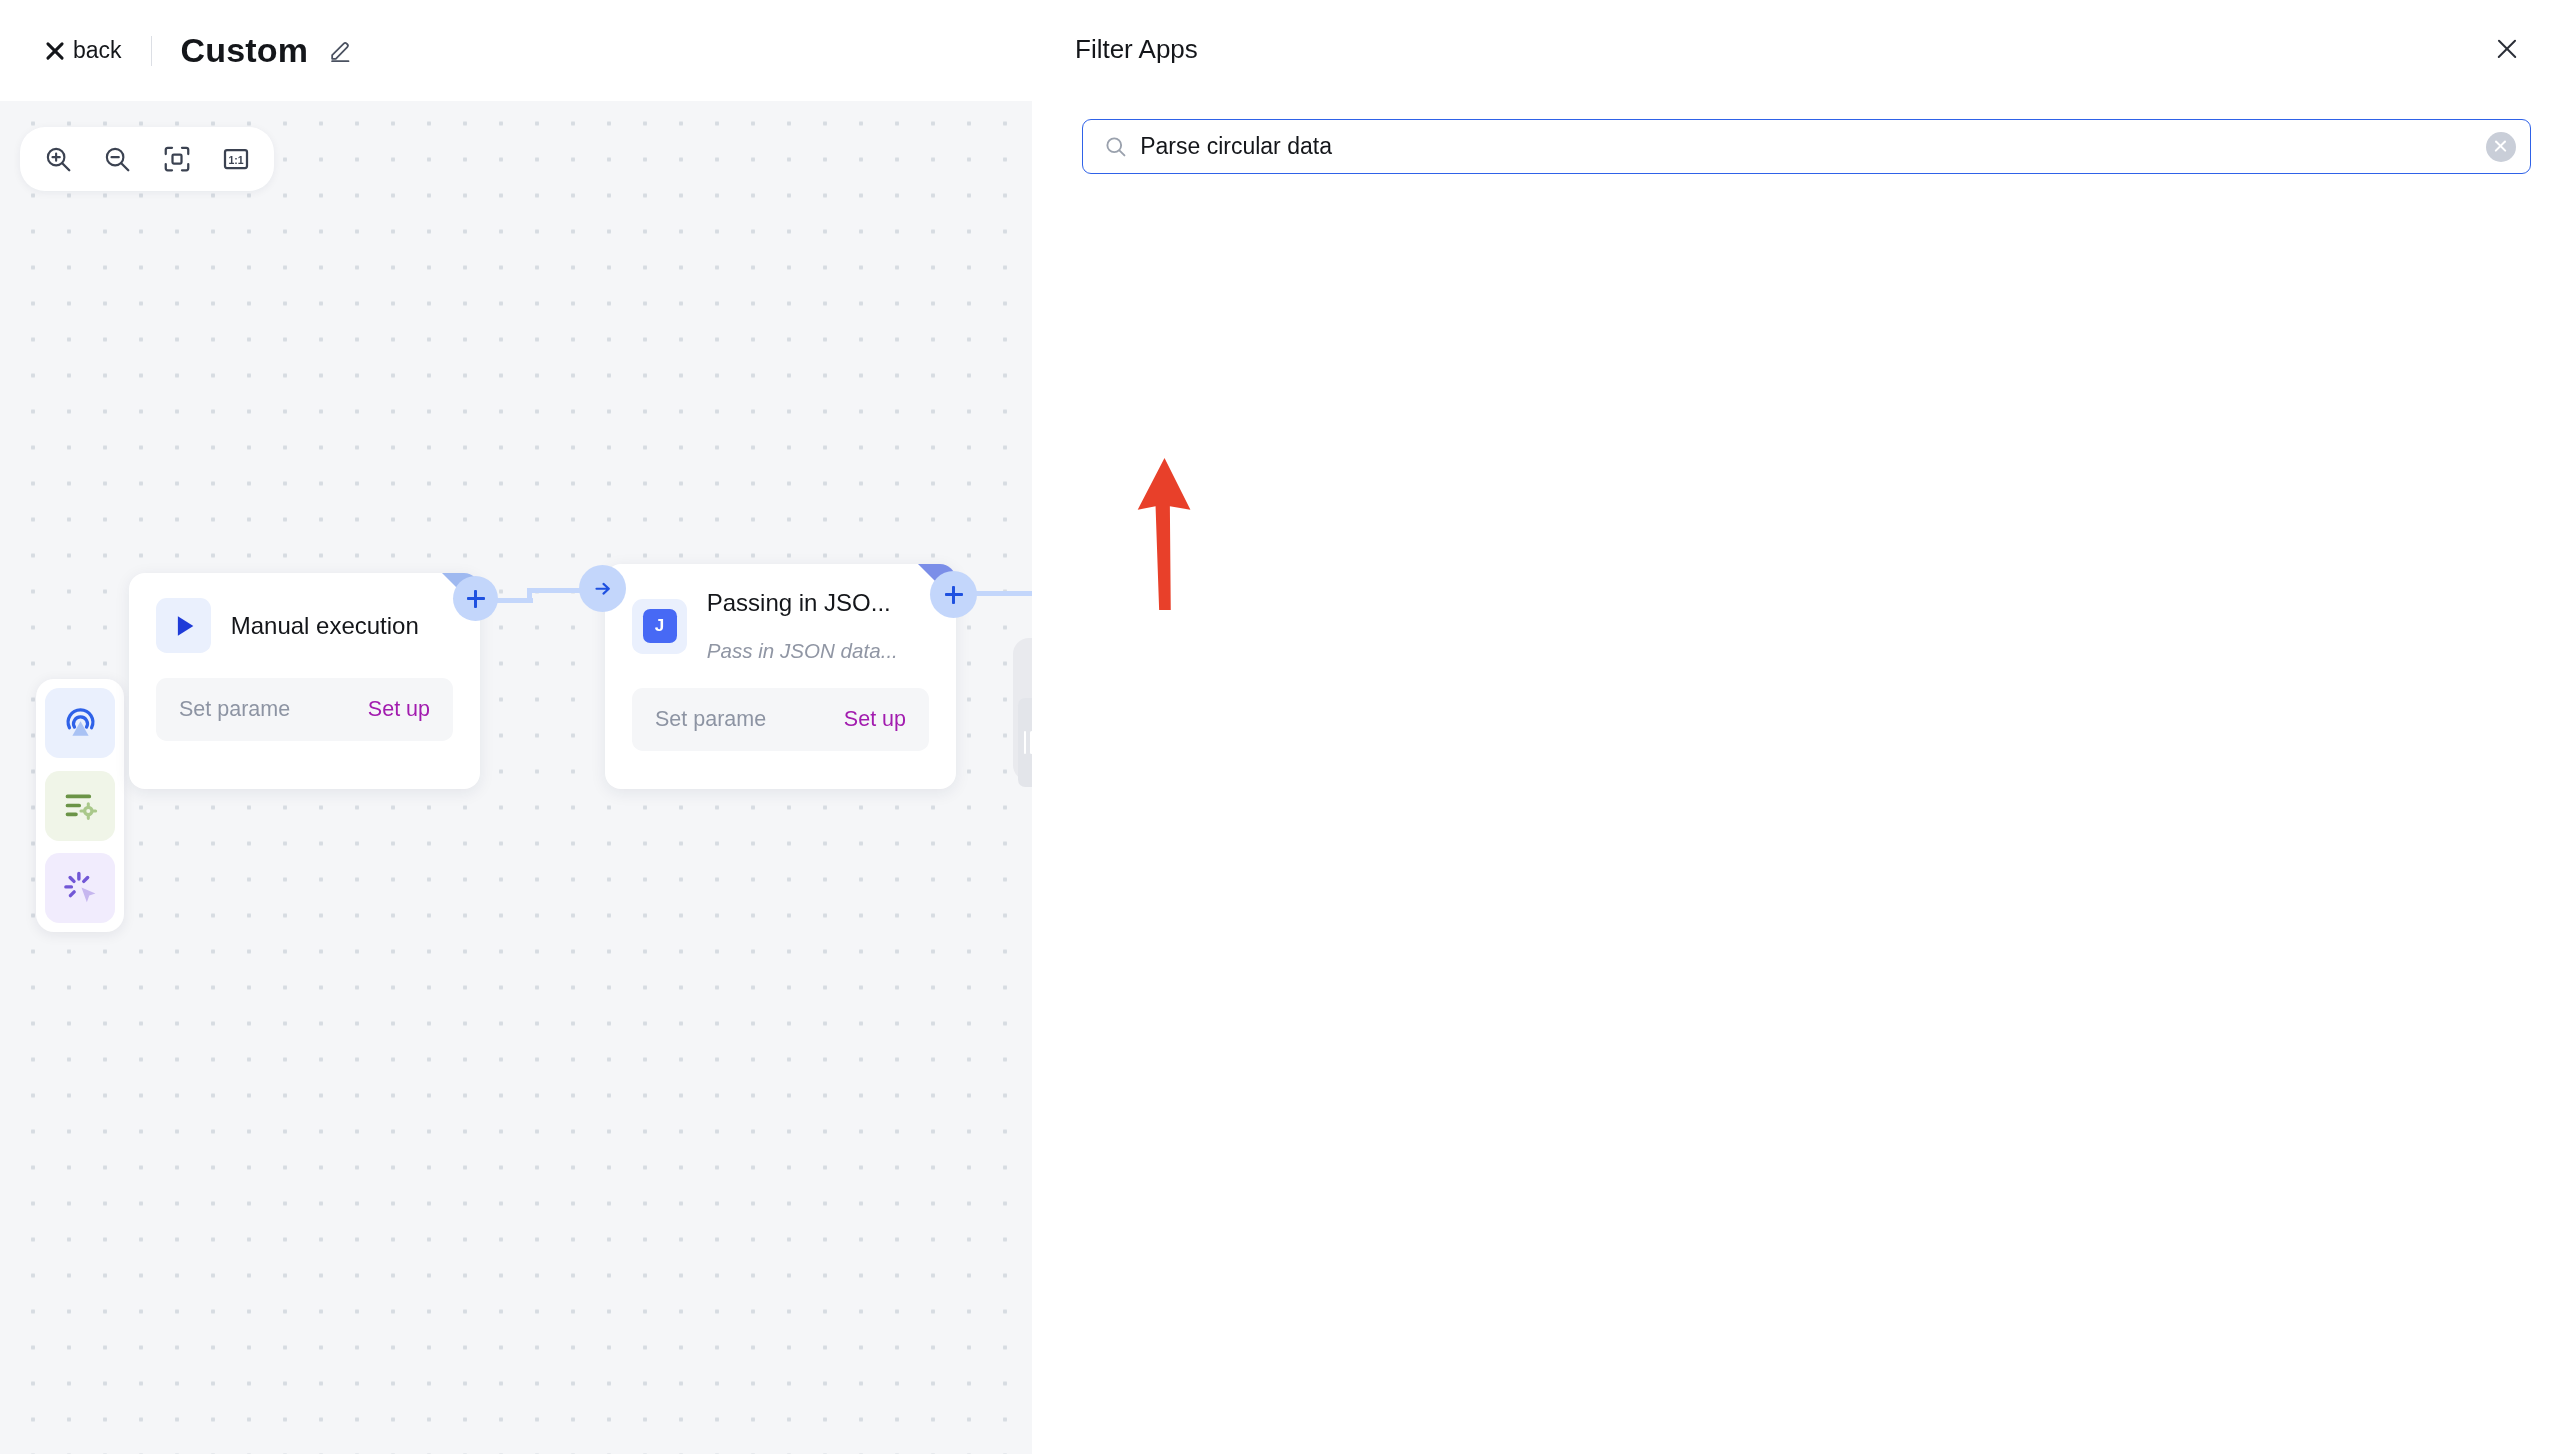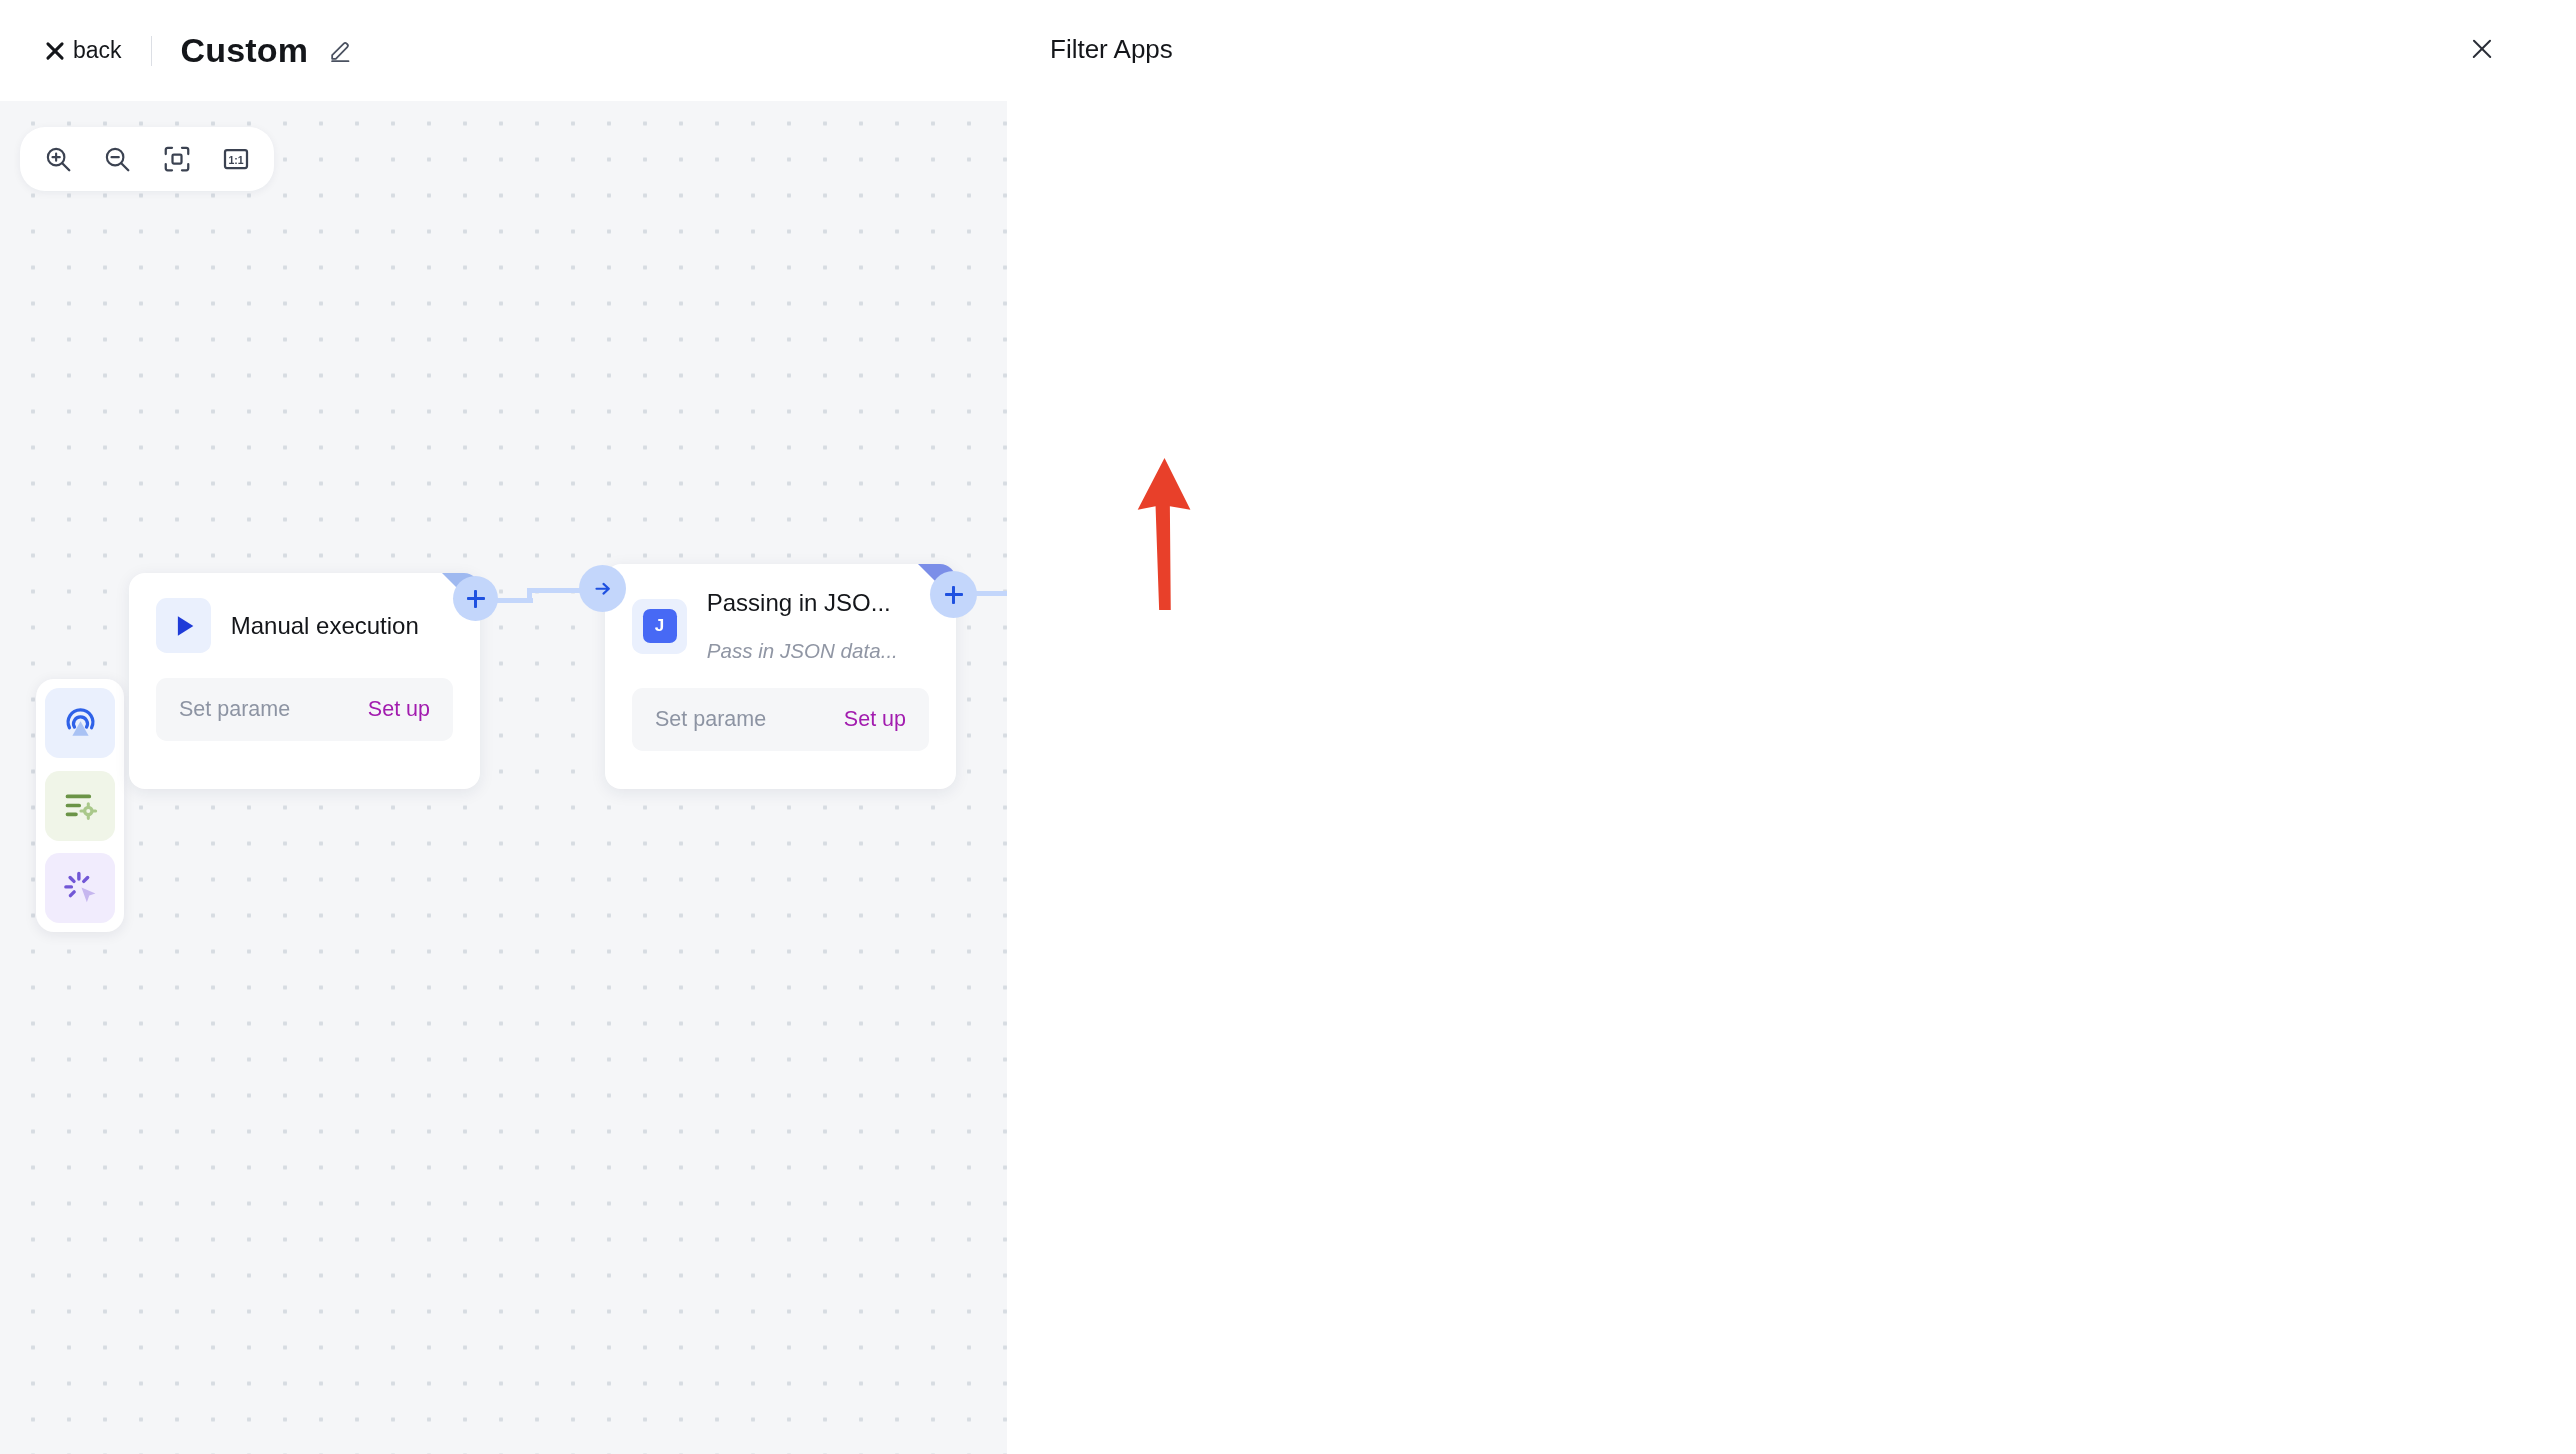--- a/index.html
+++ b/index.html
@@ -126,21 +126,21 @@
   #panel-resizer {
     position: absolute; right: 0; top: 597px; width: 19.7px; height: 89px;
     background: #e3e5ea; border-radius: 7.2px 0 0 7.2px;
     display: flex; align-items: center; justify-content: center; gap: 3.6px;
     cursor: col-resize;
   }
   #panel-resizer span { width: 2.7px; height: 23px; background: #ffffff; border-radius: 1.8px; }
 
   
   #panel {
-    position: absolute; left: 1007px; top: 0; width: 1538px; height: 1454px;
+    position: absolute; left: 1032px; top: 0; width: 1538px; height: 1454px;
     background: #ffffff;
   }
   #panel-header {
     position: relative; height: 98px; display: flex; align-items: center;
     padding: 0 45px 0 43px; justify-content: space-between;
   }
   #panel-title { font-size: 26px; color: #14161a; }
   #panel-close { width: 36px; height: 36px; position: relative; cursor: pointer; }
   #panel-close::before, #panel-close::after {
     content: ""; position: absolute; left: 50%; top: 50%;
@@ -324,20 +324,30 @@
     </div>
   </div>
 
   <div id="panel">
     <div id="panel-header">
       <span id="panel-title">Filter Apps</span>
       <span id="panel-close"></span>
     </div>
   </div>
 
+  <div id="search-wrap">
+    <div id="search-box">
+      <svg width="25" height="25" viewBox="0 0 24 24" fill="none">
+        <circle cx="10.8" cy="10.8" r="6.6" stroke="#9aa1ad" stroke-width="1.8"></circle>
+        <path d="M15.7 15.7 20.6 20.6" stroke="#9aa1ad" stroke-width="1.8" stroke-linecap="round"></path>
+      </svg>
+      <input id="search-input" type="text" value="Parse circular data" placeholder="Search" style="">
+      <span id="search-clear"></span>
+    </div>
+  </div>
 
 
   <svg id="annotation-arrow" width="61" height="152" viewBox="0 0 68 170">
     <path d="M34 0 63 58 40 54 41 170 28 170 24 54 4 58 34 0Z" fill="#e8402a"></path>
   </svg>
 
 </div>
 
 
 </body></html>

